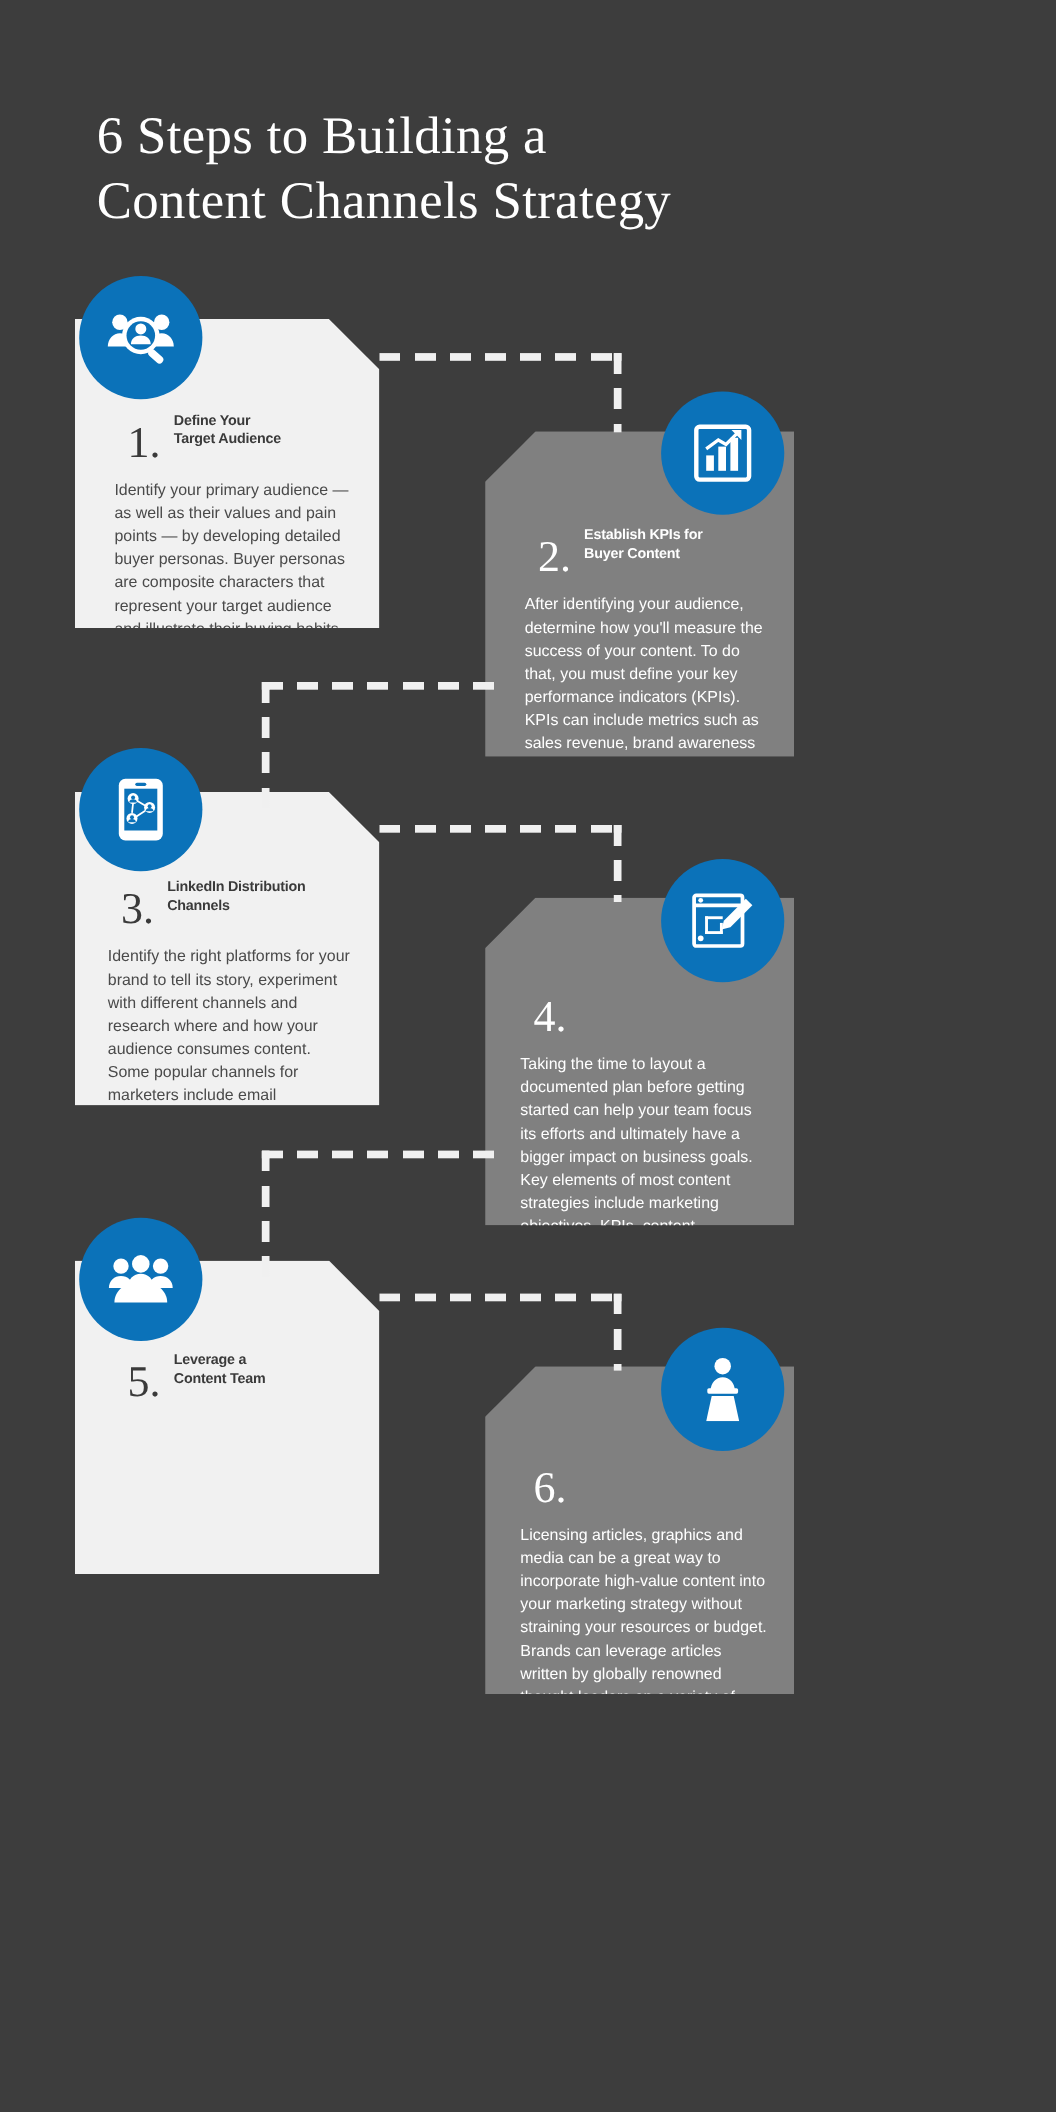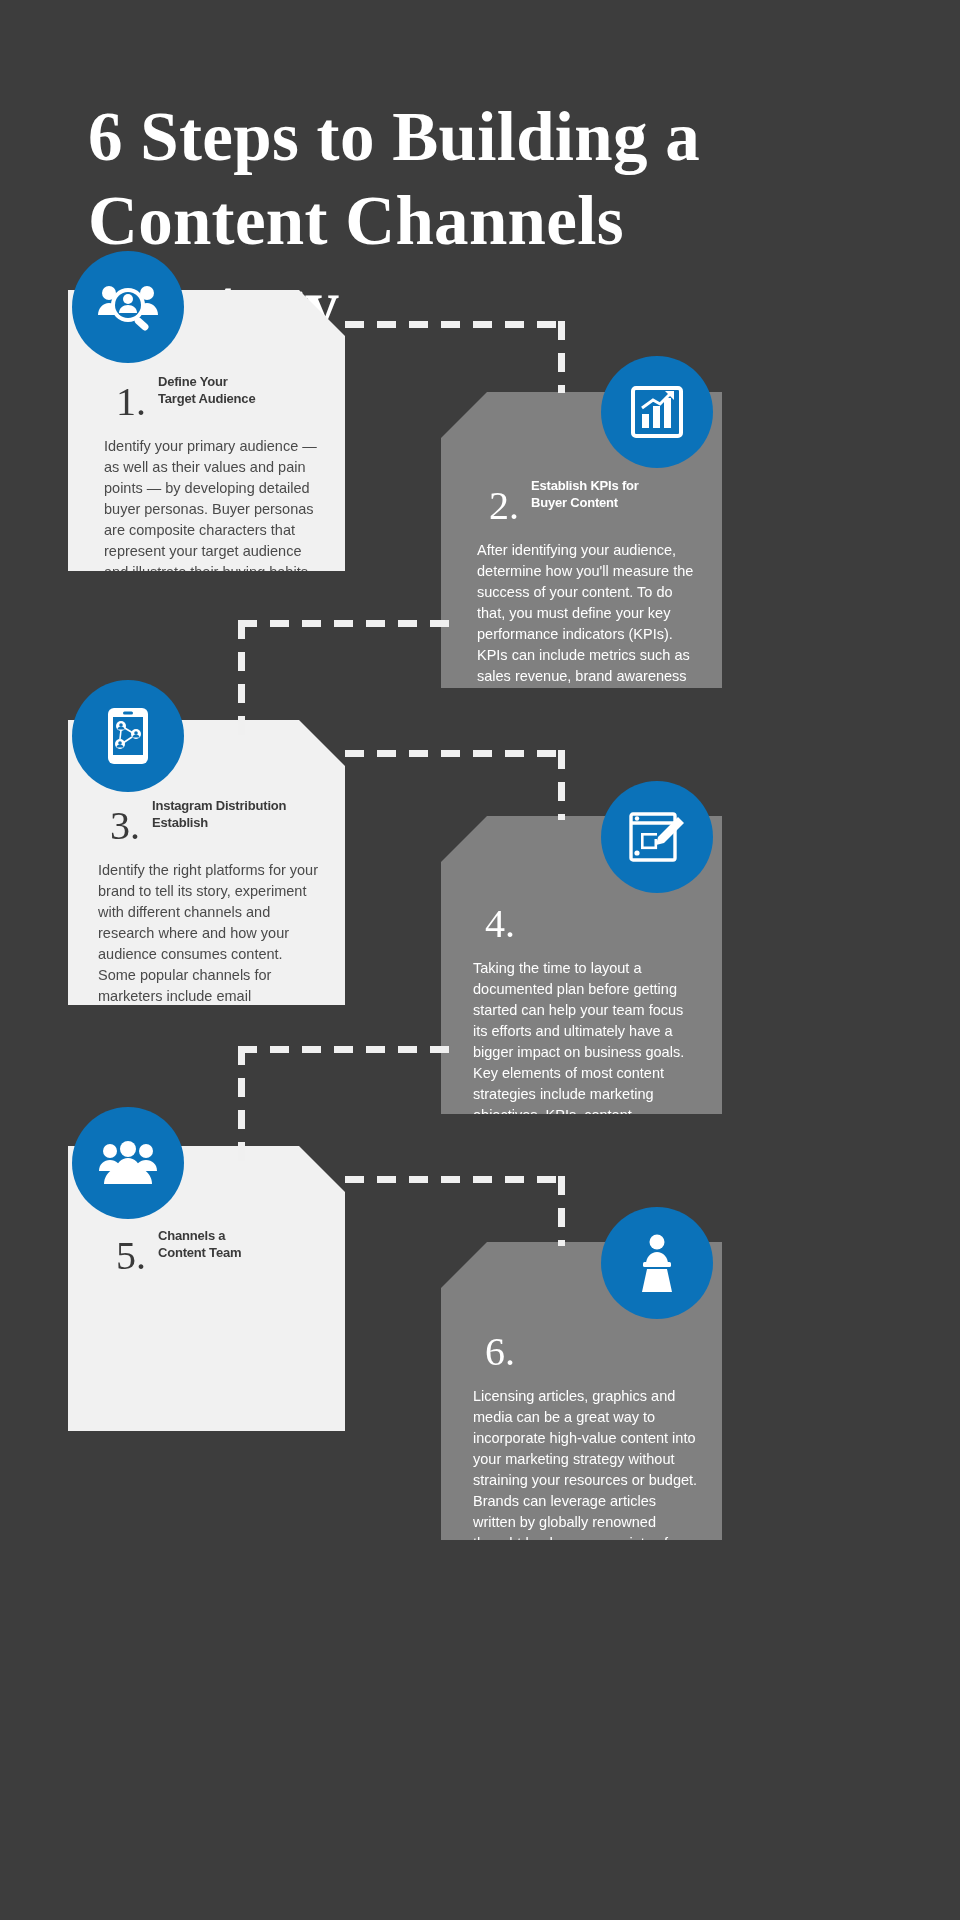--- a/index.html
+++ b/index.html
@@ -14,24 +14,24 @@
     width: 960px; height: 1920px;
     background: #3d3d3d;
   }
 
   
   .title {
     position: absolute;
     left: 88px; top: 95px;
     width: 760px;
     font-family: "Liberation Serif", serif;
-    font-size: 69px;
+    font-size: 48px;
     line-height: 1.22;
     color: #ffffff;
-    font-weight: 700;
+    font-weight: 400;
     letter-spacing: 0.3px;
   }
   .title-line { display: block; }
 
   
   .card {
     position: absolute;
     padding: 0;
   }
   .card-body {
@@ -208,22 +208,22 @@
       </g>
     </svg>
   </div>
 
   <div class="card light" style="left:68px; top:720px; width:277px; height:285px;">
     <div class="card-body">
       <div class="card-inner" style="left:30px; right:24px; top:76px;">
         <div class="head-row">
           <div class="num">3.</div>
           <div class="heading">
-            <span>Instagram Distribution</span><br>
-            <span>Establish</span>
+            <span>LinkedIn Distribution</span><br>
+            <span>Channels</span>
           </div>
         </div>
         <div class="desc">Identify the right platforms for your brand to tell its story, experiment with different channels and research where and how your audience consumes content. Some popular channels for marketers include email newsletters, blogs, podcasts, Facebook, LinkedIn, Twitter and Instagram.</div>
       </div>
     </div>
   </div>
   <div class="icon-circle" style="left:72px; top:680px; width:112px; height:112px;">
     <svg width="44" height="60" viewBox="0 0 44 60">
       <rect x="2" y="2" width="40" height="56" rx="6" fill="#ffffff"></rect>
       <rect x="7" y="11" width="30" height="38" fill="#0b72b9"></rect>
@@ -274,21 +274,21 @@
       </g>
     </svg>
   </div>
 
   <div class="card light" style="left:68px; top:1146px; width:277px; height:285px;">
     <div class="card-body">
       <div class="card-inner" style="left:36px; right:26px; top:80px;">
         <div class="head-row">
           <div class="num">5.</div>
           <div class="heading">
-            <span>Channels a</span><br>
+            <span>Leverage a</span><br>
             <span>Content Team</span>
           </div>
         </div>
       </div>
     </div>
   </div>
   <div class="icon-circle" style="left:72px; top:1107px; width:112px; height:112px;">
     <svg width="62" height="44" viewBox="0 0 62 44">
       <g fill="#ffffff">
         <circle cx="13" cy="10" r="7"></circle>

